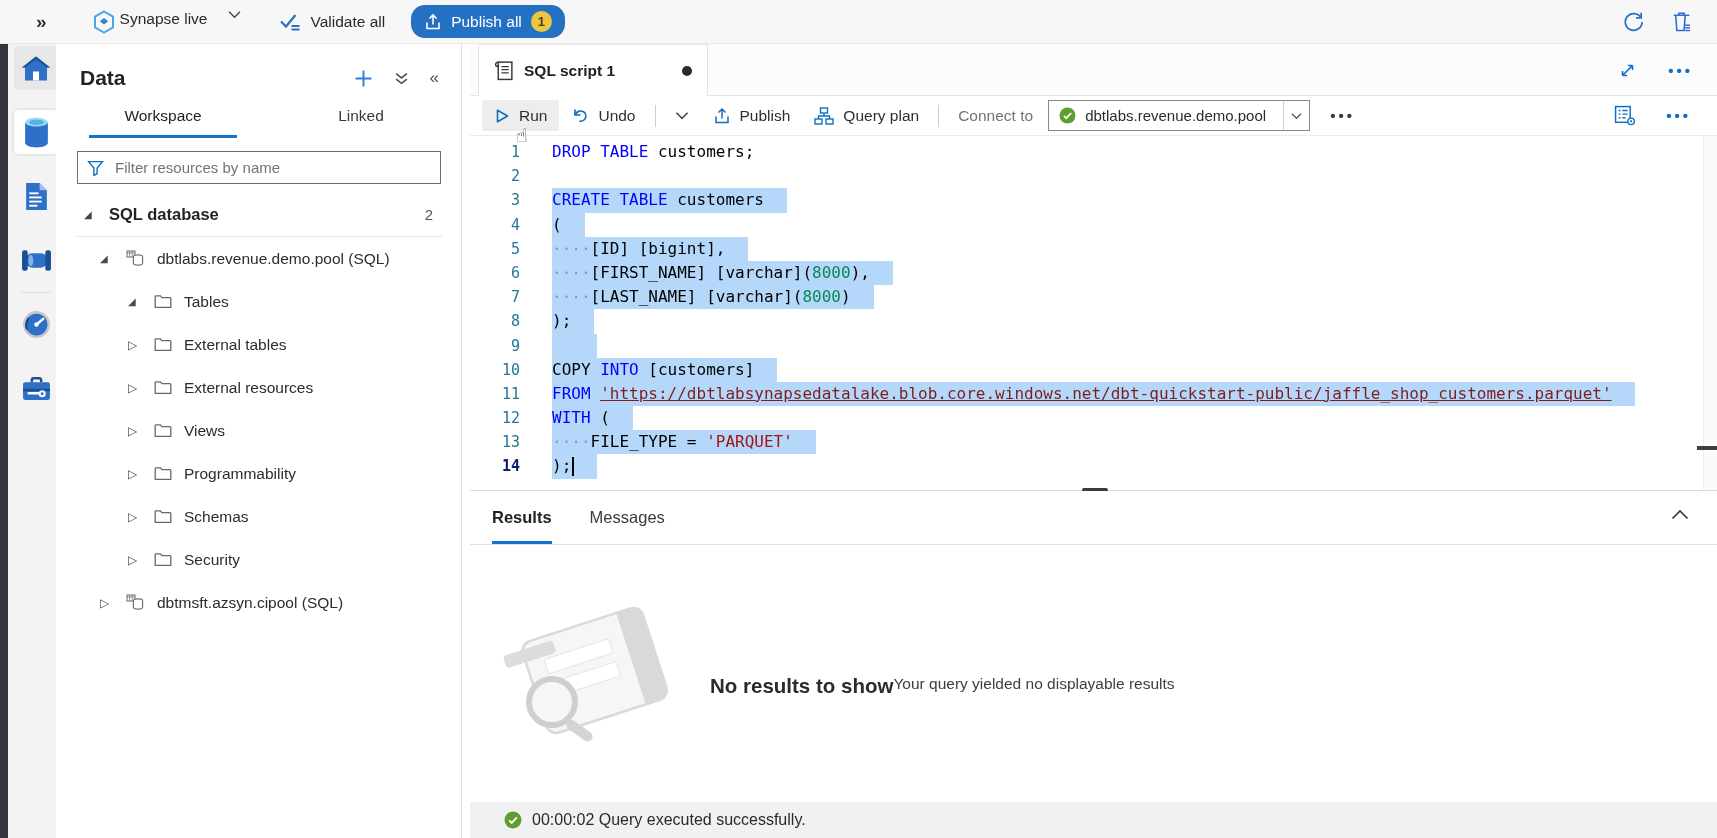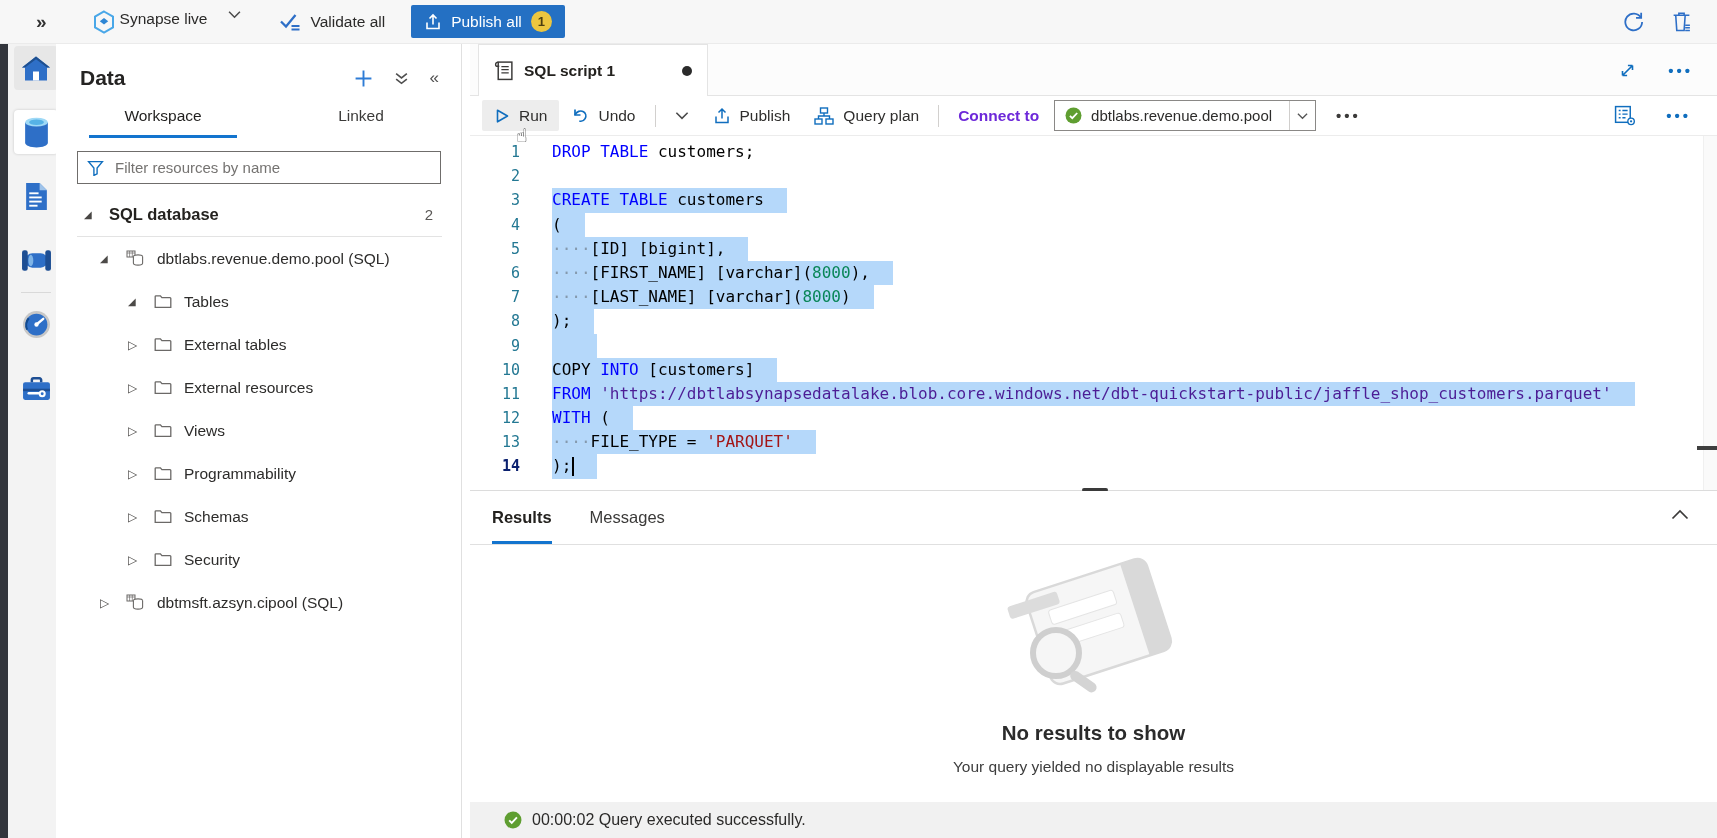--- a/index.html
+++ b/index.html
@@ -9,21 +9,21 @@
     -webkit-font-smoothing:antialiased;color:#323130;
   }
   svg{display:block;}
   
   .topbar{position:absolute;left:0;top:0;width:1717px;height:44px;background:#f7f7f7;
     border-bottom:1px solid #ebebeb;display:flex;align-items:center;box-sizing:border-box;}
   .tb-expand{margin-left:36px;font-size:19px;color:#333;font-weight:bold;}
   .tb-mode{margin-left:46px;display:flex;gap:5px;font-size:15.5px;color:#2b2a29;}
   .tb-mode .chev{margin-left:16px;}
   .tb-validate{margin-left:38px;display:flex;align-items:center;gap:9px;font-size:15.5px;color:#2b2a29;}
-  .tb-publish{margin-left:26px;height:33px;background:#2470c3;border:none;border-radius:2px;
+  .tb-publish{margin-left:26px;height:33px;background:#2470c3;border:none;border-radius:14px;
     color:#fff;font-size:15.5px;display:flex;align-items:center;gap:9px;padding:0 13px;font-family:inherit;}
   .tb-badge{width:21px;height:21px;border-radius:50%;background:#ecc63f;color:#4c3f10;
     font-size:13px;display:grid;place-items:center;font-weight:bold;}
   .tb-right{margin-left:auto;margin-right:26px;display:flex;align-items:center;gap:28px;}
   
   .leftstrip{position:absolute;left:0;top:44px;width:8px;height:794px;background:#32353c;}
   .rail{position:absolute;left:8px;top:44px;width:56px;height:794px;background:#f3f3f3;
     display:flex;flex-direction:column;align-items:center;padding-top:2px;box-sizing:border-box;}
   .rail-item{width:44px;height:44px;border-radius:4px;display:grid;place-items:center;margin-bottom:20px;}
   .rail-item.hover{background:#e7e7e7;}
@@ -66,21 +66,21 @@
   .tabrow-actions{position:absolute;right:24px;top:0;height:52px;display:flex;align-items:center;gap:32px;}
   .dots{letter-spacing:3px;font-weight:bold;font-size:15px;line-height:1;}
   .dots.blue{color:#106ebe;}
   .dots.gray{color:#3b3a39;}
   
   .toolbar{height:40px;display:flex;align-items:center;border-bottom:1px solid #ececec;
     padding-left:12px;font-size:15.5px;color:#2f2e2d;background:#fff;box-sizing:border-box;position:relative;}
   .tbtn{display:flex;align-items:center;gap:9px;padding:0 12px;height:31px;border-radius:2px;}
   .tbtn.run{background:#ededed;}
   .tsep{width:1px;height:22px;background:#d2d0ce;margin:0 7px;}
-  .connect-label{font-weight:bold;color:#6d28d9;margin:0 15px 0 12px;}
+  .connect-label{font-weight:normal;color:#737373;margin:0 15px 0 12px;}
   .pool-dd{display:flex;align-items:center;height:31px;border:1px solid #8a8886;background:#fff;
     width:262px;padding-left:10px;gap:9px;box-sizing:border-box;}
   .pool-dd .pool-name{flex:1;font-size:15px;color:#2d2c2b;white-space:nowrap;overflow:hidden;}
   .dd-chev{width:25px;height:29px;border-left:1px solid #d0cecc;display:grid;place-items:center;}
   .toolbar-right{margin-left:auto;display:flex;align-items:center;gap:30px;margin-right:26px;}
   .mouse-cursor{position:absolute;left:46px;top:28px;font-size:19px;color:#3c3c3c;z-index:5;
     text-shadow:0 0 2px #fff;}
   
   .editor{height:354px;position:relative;background:#fff;padding-top:4px;box-sizing:border-box;overflow:hidden;
     font-family:"DejaVu Sans Mono","Liberation Mono",monospace;font-size:16px;}
@@ -88,36 +88,36 @@
   .ln{width:50px;text-align:right;color:#237893;font-size:15px;flex:0 0 auto;
     font-family:"DejaVu Sans Mono","Liberation Mono",monospace;}
   .ln.active{color:#0b216f;font-weight:bold;}
   .lc{padding-left:32px;}
   .selwrap{display:inline-block;min-height:24.2px;background:#b5d8fa;padding-right:23px;}
   .selwrap.selempty{min-width:22px;}
   .tok-kw{color:#0000ff;}
   .tok-pl{color:#000000;}
   .tok-num{color:#098658;}
   .tok-str{color:#a31515;}
-  .tok-str-link{color:#4c1d95;}
+  .tok-str-link{color:#7f1d1d;text-decoration:underline;}
   .tok-ws{color:#8599ad;}
   .caret{display:inline-block;width:2px;height:19px;background:#000;vertical-align:middle;margin-left:1px;}
   .vtrack{position:absolute;right:0;top:0;width:13px;height:100%;background:#fafafa;border-left:1px solid #f0f0f0;}
   .vthumb{position:absolute;right:0;top:310px;width:20px;height:4px;background:#3f3f3f;}
   
   .divider{position:relative;height:1px;background:#dcdcdc;}
   .sash{position:absolute;left:612px;top:-2px;width:26px;height:4px;background:#3a3a3a;border-radius:2px;}
   
   .resultsrow{height:54px;display:flex;align-items:stretch;padding-left:22px;gap:38px;
     border-bottom:1px solid #e0e0e0;position:relative;box-sizing:border-box;background:#fff;}
   .rtab{display:flex;align-items:center;position:relative;font-size:16.5px;color:#3b3a39;}
   .rtab.active{font-weight:bold;color:#24221f;}
   .rtab.active::after{content:"";position:absolute;left:0;right:0;bottom:0;height:3px;background:#1374ce;}
   .collapse-chev{position:absolute;right:28px;top:18px;}
-  .resultsbody{height:257px;display:flex;flex-direction:column;align-items:center;background:#fff;
+  .resultsbody{height:257px;display:flex;flex-direction:row;align-items:center;background:#fff;
     padding-top:8px;box-sizing:border-box;}
   .empty-title{margin-top:16px;font-size:20.5px;font-weight:bold;color:#2b2b2b;}
   .empty-sub{margin-top:13px;font-size:15.5px;color:#3d3d3d;}
   
   .statusbar{height:36px;background:#f1f1f1;display:flex;align-items:center;padding-left:34px;gap:10px;
     font-size:16px;color:#2b2a29;}
 </style>
 </head>
 <body>
 

